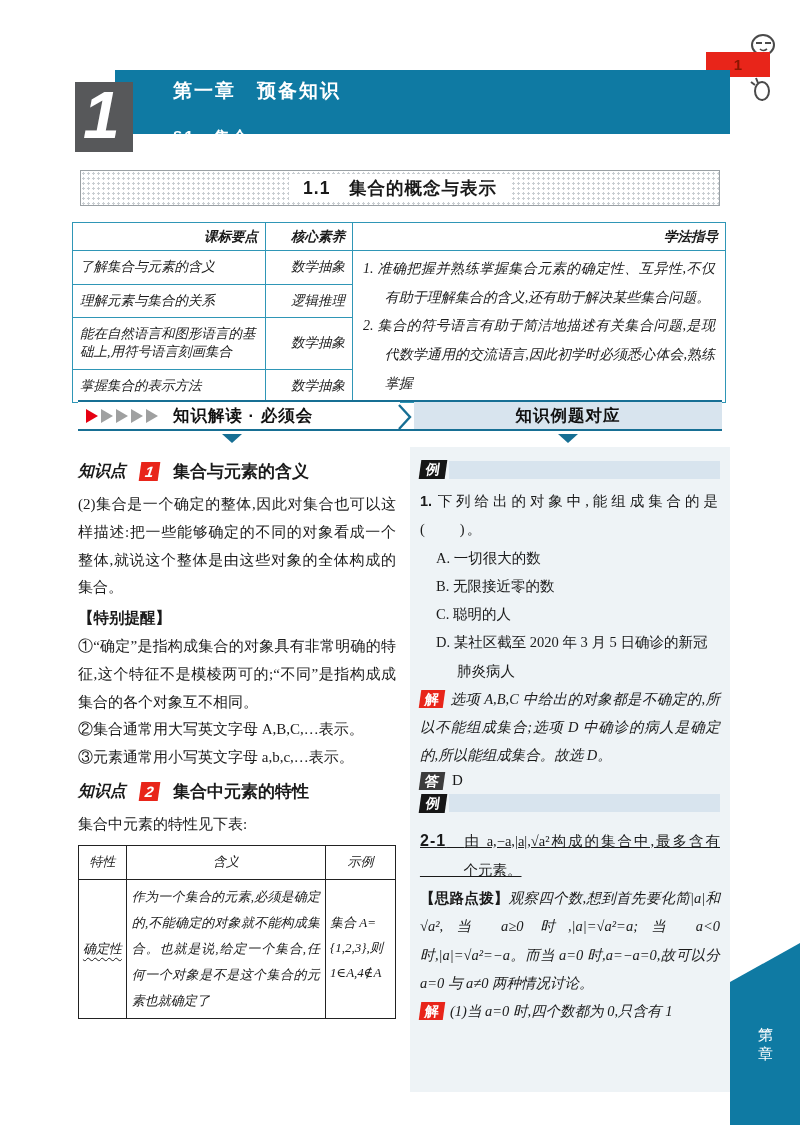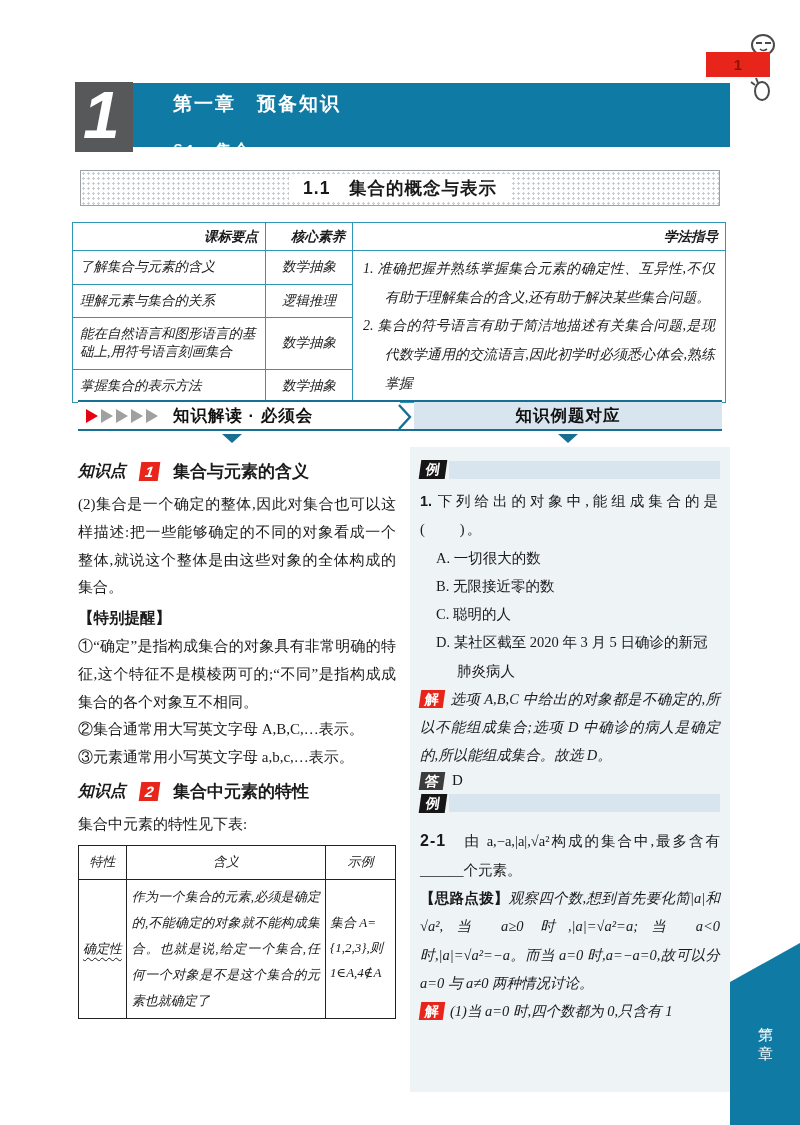--- a/index.html
+++ b/index.html
@@ -10,40 +10,40 @@
   .mascot { position:absolute; left:740px; top:34px; z-index:1; }
   .page-tab { position:absolute; left:706px; top:52px; width:64px; height:25px; background:#e8251a;
               z-index:2; color:#8b1500; font-weight:bold; font-size:15px; text-align:center; line-height:25px;
               font-family:"Liberation Sans",sans-serif; }
 
   
   .chapter-numbox { position:absolute; left:75px; top:82px; width:58px; height:70px; background:#57585a;
                     z-index:3; overflow:hidden; }
   .chapter-numbox span { display:block; color:#fff; font-size:66px; font-weight:bold; font-style:italic;
                          line-height:66px; margin-left:8px; font-family:"Liberation Sans",sans-serif; }
-  .chapter-bar { position:absolute; left:115px; top:83px; width:615px; height:64px; background:#0f7aa3;
-                 z-index:2; color:#fff; font-family:Liberation Mono, monospace; padding:8px 0 0 58px; }
+  .chapter-bar { position:absolute; left:115px; top:70px; width:615px; height:64px; background:#0f7aa3;
+                 z-index:2; color:#fff; font-family:Liberation Sans, sans-serif; padding:8px 0 0 58px; }
   .chapter-bar .line1 { font-size:19px; font-weight:bold; letter-spacing:2px; }
   .chapter-bar .line2 { font-size:16.5px; font-weight:bold; letter-spacing:2px; margin-top:23px; }
 
   
   .subsection { position:absolute; left:80px; top:170px; width:640px; height:36px;
                 border:1px solid #9aa0a4;
                 background-image:radial-gradient(circle,#c9ced2 1px, transparent 1.2px);
                 background-size:5px 5px;
                 display:flex; align-items:center; justify-content:center; }
   .subsection span { background:#fff; padding:2px 14px; font-weight:bold; font-size:17.5px;
                      font-family:"Liberation Sans",sans-serif; letter-spacing:1px;text-align:right; }
 
   
   .tbl1 { position:absolute; left:72px; top:222px; width:654px; border-collapse:collapse; }
   .tbl1 th, .tbl1 td { border:1.6px solid #2f96b6; font-size:13.5px; padding:3px 7px; font-style:italic; }
   .tbl1 th { font-weight:bold; text-align:right; height:28px; }
   .tbl1 td.pt { height:28px; }
-  .tbl1 td.lit { text-align:center; }
+  .tbl1 td.lit { text-align:right; }
   .tbl1 td.guide { vertical-align:middle; padding:4px 10px; }
   .tbl1 td.guide p { font-size:14px; line-height:2.05; padding-left:1.55em; text-indent:-1.55em; text-align:justify; }
 
   
   .bands { position:absolute; left:78px; top:400px; width:644px; height:31px; display:flex;
            border-top:2.5px solid #176f94; border-bottom:2.5px solid #176f94; }
   .band-left { width:322px; background:#fff; display:flex; align-items:center; padding-left:8px; }
   .band-right { flex:1; margin-left:14px; background:#d8e4ee; display:flex; align-items:center; justify-content:center; }
   .band-title { font-family:"Liberation Sans",sans-serif; font-weight:bold; font-size:16.5px; color:#111;
                 letter-spacing:1px; margin-left:12px; }
@@ -85,21 +85,21 @@
   .badge.red { background:#e8251a; width:24px; height:18px; line-height:18px; margin-right:6px; }
   .badge.dark { background:#3c3c3c; width:24px; height:18px; line-height:18px; margin-right:8px; }
   .ex-bar .bluebar { flex:1; height:18px; background:#d8e4ee; margin-left:3px; }
   .rightcol p { font-size:14.5px; line-height:1.95; text-align:justify; }
   .qnum { font-weight:bold; font-family:"Liberation Sans",sans-serif; }
   .question1 { letter-spacing:2px; }
   .option { font-size:14.5px; line-height:1.95; padding-left:1.45em; text-indent:-1.45em;margin-left:16px; }
   .kai { font-style:italic; }
   .answer-row { display:flex; align-items:center; margin:2px 0 4px; }
   .answer-val { font-size:15px; font-weight:normal; }
-  .q21 { margin-top:12px; }
+  .q21 { margin-top:12px;text-decoration:underline; }
   .q21 .qnum { font-size:16px; letter-spacing:1px; }
   .hint-label { font-weight:bold; font-family:"Liberation Sans",sans-serif; font-style:normal; }
 
   
   .corner { position:absolute; left:730px; top:943px; width:70px; height:182px; background:#0f7aa3;
             clip-path:polygon(0 39px, 100% 0, 100% 100%, 0 100%); }
   .corner span { position:absolute; left:50%; transform:translateX(-50%); top:72px; color:#fff;
                  writing-mode:vertical-rl; font-size:15px; letter-spacing:9px;
                  font-family:"Liberation Sans",sans-serif; }
 </style>

